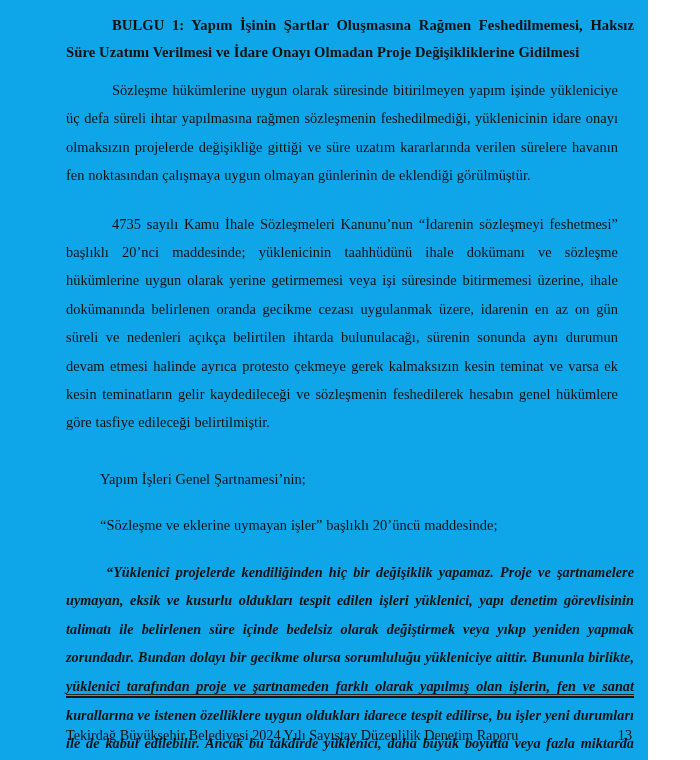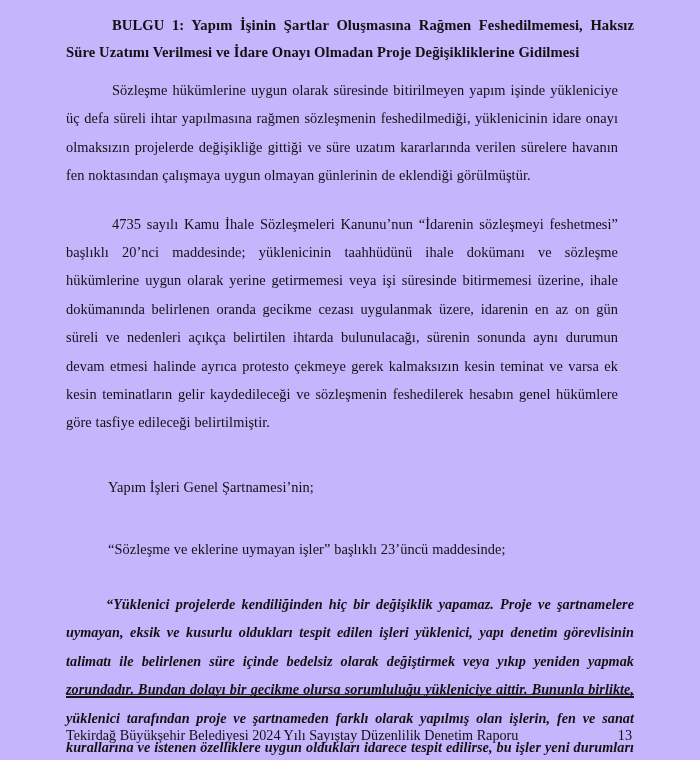--- a/index.html
+++ b/index.html
@@ -12,25 +12,25 @@
     height: 760px;
     background: #ffffff;
     font-family: "Liberation Serif", "DejaVu Serif", serif;
     color: #111111;
     -webkit-font-smoothing: antialiased;
     overflow: hidden;
   }
 
   .page {
     position: relative;
-    width: 700px;
+    width: 648px;
     height: 760px;
     box-sizing: border-box;
     padding: 0;
-    background: #c4b5fd;
+    background: #0ea5e9;
   }
 
   .content {
     position: absolute;
     left: 66px;
     top: 12px;
     width: 568px;
   }
 
   
@@ -56,21 +56,21 @@
     text-align-last: left;
     margin: 0 16px 6px 0;
     text-indent: 46px;
     letter-spacing: 0.05px;
     word-spacing: 0.2px;
   }
 
   
   .para.short {
     text-indent: 34px;
-    margin: 8px;
+    margin: 0;
     text-align: right;
   }
 
   .spacer-sm { height: 14px; }
   .spacer-md { height: 18px; }
   .spacer-lg { height: 22px; }
 
   
   .quote {
     font-size: 14.2px;
@@ -129,21 +129,21 @@
     <div class="spacer-sm"></div>
 
     <p class="para">4735 sayılı Kamu İhale Sözleşmeleri Kanunu’nun “İdarenin sözleşmeyi feshetmesi” başlıklı 20’nci maddesinde; yüklenicinin taahhüdünü ihale dokümanı ve sözleşme hükümlerine uygun olarak yerine getirmemesi veya işi süresinde bitirmemesi üzerine, ihale dokümanında belirlenen oranda gecikme cezası uygulanmak üzere, idarenin en az on gün süreli ve nedenleri açıkça belirtilen ihtarda bulunulacağı, sürenin sonunda aynı durumun devam etmesi halinde ayrıca protesto çekmeye gerek kalmaksızın kesin teminat ve varsa ek kesin teminatların gelir kaydedileceği ve sözleşmenin feshedilerek hesabın genel hükümlere göre tasfiye edileceği belirtilmiştir.</p>
 
     <div class="spacer-lg"></div>
 
     <p class="para short">Yapım İşleri Genel Şartnamesi’nin;</p>
 
     <div class="spacer-md"></div>
 
-    <p class="para short">“Sözleşme ve eklerine uymayan işler” başlıklı 23’üncü maddesinde;</p>
+    <p class="para short">“Sözleşme ve eklerine uymayan işler” başlıklı 20’üncü maddesinde;</p>
 
     <div class="spacer-md"></div>
 
     <p class="quote">“Yüklenici projelerde kendiliğinden hiç bir değişiklik yapamaz. Proje ve şartnamelere uymayan, eksik ve kusurlu oldukları tespit edilen işleri yüklenici, yapı denetim görevlisinin talimatı ile belirlenen süre içinde bedelsiz olarak değiştirmek veya yıkıp yeniden yapmak zorundadır. Bundan dolayı bir gecikme olursa sorumluluğu yükleniciye aittir. Bununla birlikte, yüklenici tarafından proje ve şartnameden farklı olarak yapılmış olan işlerin, fen ve sanat kurallarına ve istenen özelliklere uygun oldukları idarece tespit edilirse, bu işler yeni durumları ile de kabul edilebilir. Ancak bu takdirde yüklenici, daha büyük boyutta veya fazla miktarda malzeme kullandığını ve daha fazla emek harcadığını öne sürerek fazla bedel isteyemez. Bu</p>
 
   </div>
 
   <div class="footer">
     <div class="footer-rule"></div>
     <div class="footer-row">

